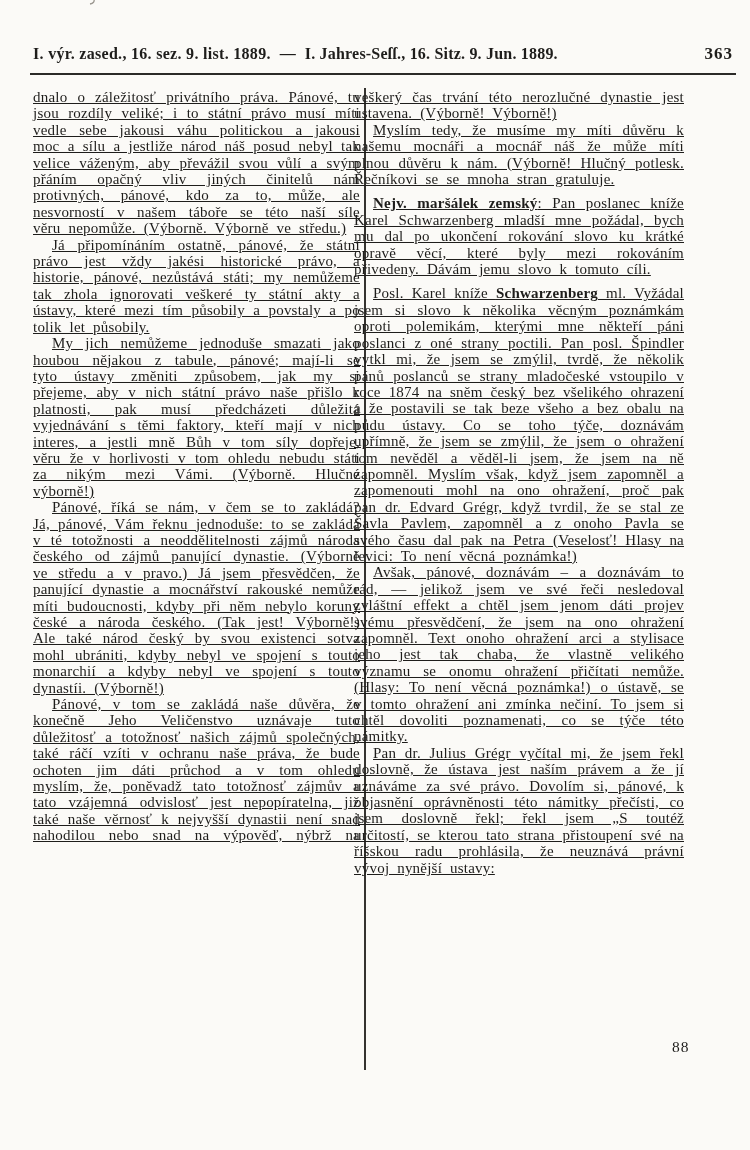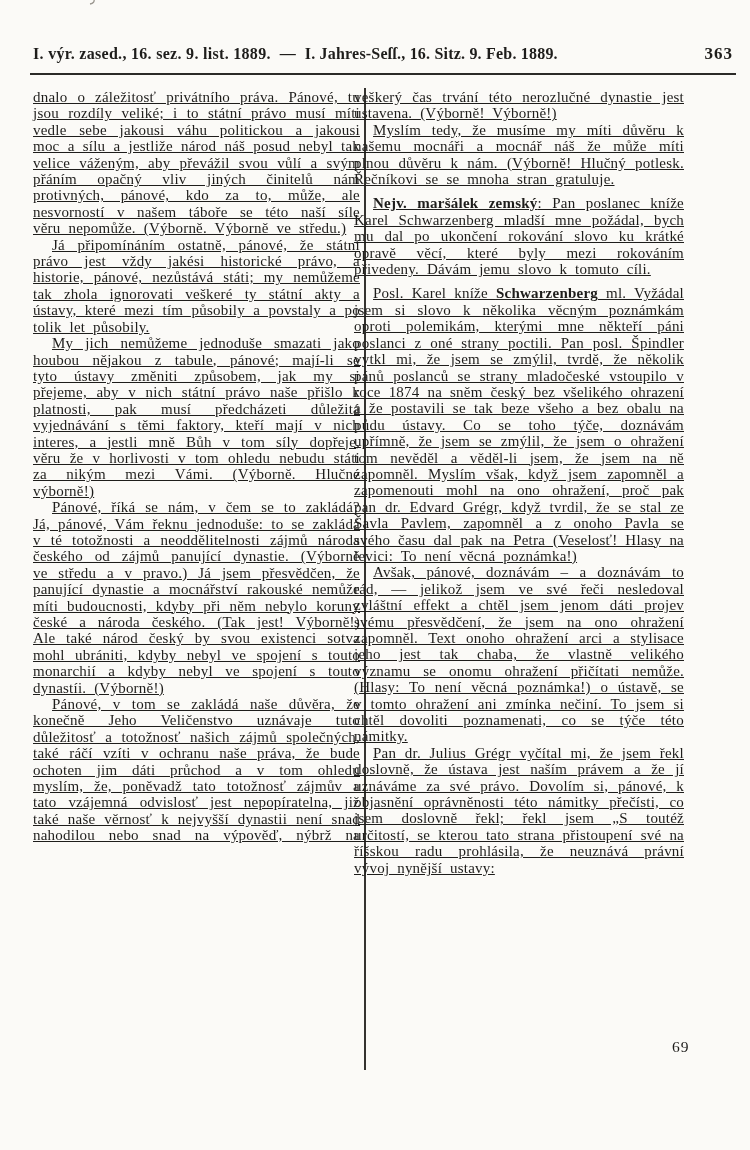--- a/index.html
+++ b/index.html
@@ -64,21 +64,21 @@
 <div class="page">
 
   <svg class="artifact" viewBox="0 0 18 16">
     <path d="M3,2 Q10,0 12,5 Q13,9 8,10" fill="none" stroke="#9a968f" stroke-width="1.3"></path>
   </svg>
 
   <div class="header-row">
     <div class="header-left">
       <span class="header-czech">I. výr. zased., 16. sez. 9. list. 1889.</span>
       <span class="header-sep">—</span>
-      <span class="header-german">I. Jahres-Seſſ., 16. Sitz. 9. Feb. 1889.</span>
+      <span class="header-german">I. Jahres-Seſſ., 16. Sitz. 9. Jun. 1889.</span>
     </div>
     <span class="header-pagenum">363</span>
   </div>
 
   <div class="header-rule"></div>
 
   <div class="col col-left">
       <p class="para"><span>dnalo o záležitosť privátního práva. Pánové, tu jsou rozdíly veliké; i to státní právo musí míti vedle sebe jakousi váhu politickou a jakousi moc a sílu a jestliže národ náš posud nebyl tak velice váženým, aby převážil svou vůlí a svým přáním opačný vliv jiných činitelů nám protivných, pánové, kdo za to, může, ale nesvorností v našem táboře se této naší síle věru nepomůže. (Výborně. Výborně ve středu.)</span></p>
       <p class="para indent"><span>Já připomínáním ostatně, pánové, že státní právo jest vždy jakési historické právo, a historie, pánové, nezůstává státi; my nemůžeme tak zhola ignorovati veškeré ty státní akty a ústavy, které mezi tím působily a povstaly a po tolik let působily.</span></p>
       <p class="para indent"><span>My jich nemůžeme jednoduše smazati jako houbou nějakou z tabule, pánové; mají-li se tyto ústavy změniti způsobem, jak my si přejeme, aby v nich státní právo naše přišlo k platnosti, pak musí předcházeti důležitá vyjednávání s těmi faktory, kteří mají v nich interes, a jestli mně Bůh v tom síly dopřeje, věru že v horlivosti v tom ohledu nebudu státi za nikým mezi Vámi. (Výborně. Hlučné výborně!)</span></p>
@@ -90,15 +90,15 @@
 
   <div class="col col-right">
       <p class="para"><span>veškerý čas trvání této nerozlučné dynastie jest ustavena. (Výborně! Výborně!)</span></p>
       <p class="para indent"><span>Myslím tedy, že musíme my míti důvěru k našemu mocnáři a mocnář náš že může míti plnou důvěru k nám. (Výborně! Hlučný potlesk. Řečníkovi se se mnoha stran gratuluje.</span></p>
       <p class="para indent gap"><span class="bold">Nejv. maršálek zemský</span><span>: Pan poslanec kníže Karel Schwarzenberg mladší mne požádal, bych mu dal po ukončení rokování slovo ku krátké opravě věcí, které byly mezi rokováním přivedeny. Dávám jemu slovo k tomuto cíli.</span></p>
       <p class="para indent gap"><span>Posl. Karel kníže </span><span class="bold">Schwarzenberg</span><span> ml. Vyžádal jsem si slovo k několika věcným poznámkám oproti polemikám, kterými mne někteří páni poslanci z oné strany poctili. Pan posl. Špindler vytkl mi, že jsem se zmýlil, tvrdě, že několik pánů poslanců se strany mladočeské vstoupilo v roce 1874 na sněm český bez všelikého ohrazení a že postavili se tak beze všeho a bez obalu na půdu ústavy. Co se toho týče, doznávám upřímně, že jsem se zmýlil, že jsem o ohražení tom nevěděl a věděl-li jsem, že jsem na ně zapomněl. Myslím však, když jsem zapomněl a zapomenouti mohl na ono ohražení, proč pak pan dr. Edvard Grégr, když tvrdil, že se stal ze Šavla Pavlem, zapomněl a z onoho Pavla se svého času dal pak na Petra (Veselosť! Hlasy na levici: To není věcná poznámka!)</span></p>
       <p class="para indent"><span>Avšak, pánové, doznávám – a doznávám to rád, — jelikož jsem ve své řeči nesledoval zvláštní effekt a chtěl jsem jenom dáti projev svému přesvědčení, že jsem na ono ohražení zapomněl. Text onoho ohražení arci a stylisace jeho jest tak chaba, že vlastně velikého významu se onomu ohražení přičítati nemůže. (Hlasy: To není věcná poznámka!) o ústavě, se v tomto ohražení ani zmínka nečiní. To jsem si chtěl dovoliti poznamenati, co se týče této námitky.</span></p>
       <p class="para indent"><span>Pan dr. Julius Grégr vyčítal mi, že jsem řekl doslovně, že ústava jest naším právem a že jí uznáváme za své právo. Dovolím si, pánové, k objasnění oprávněnosti této námitky přečísti, co jsem doslovně řekl; řekl jsem „S toutéž určitostí, se kterou tato strana přistoupení své na říšskou radu prohlásila, že neuznává právní vývoj nynější ustavy:</span></p>
     </div>
 
-  <span class="sheet-number">69</span>
+  <span class="sheet-number">88</span>
 
 </div>
 
 </body></html>

